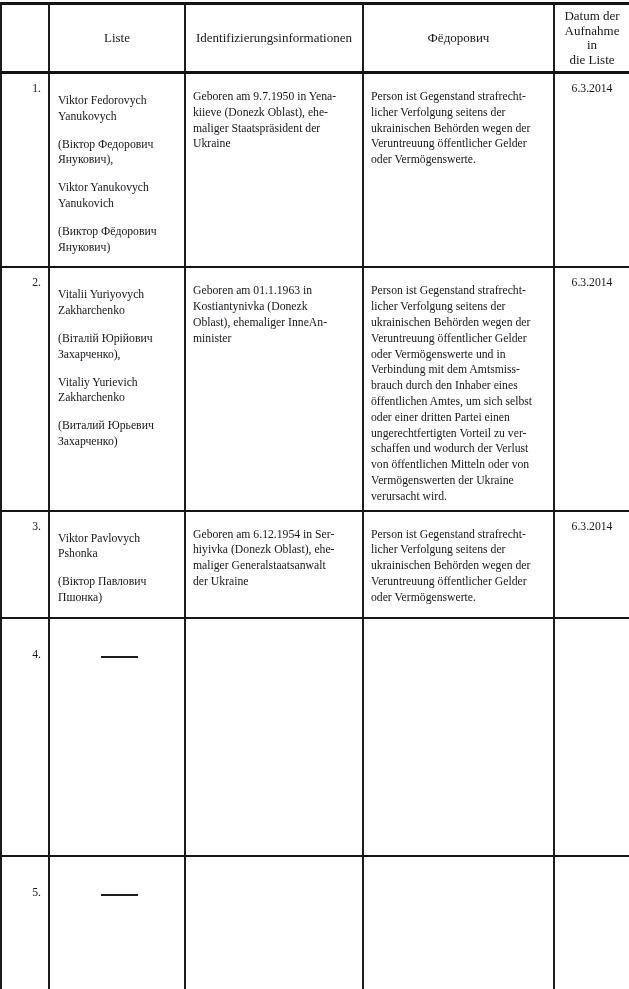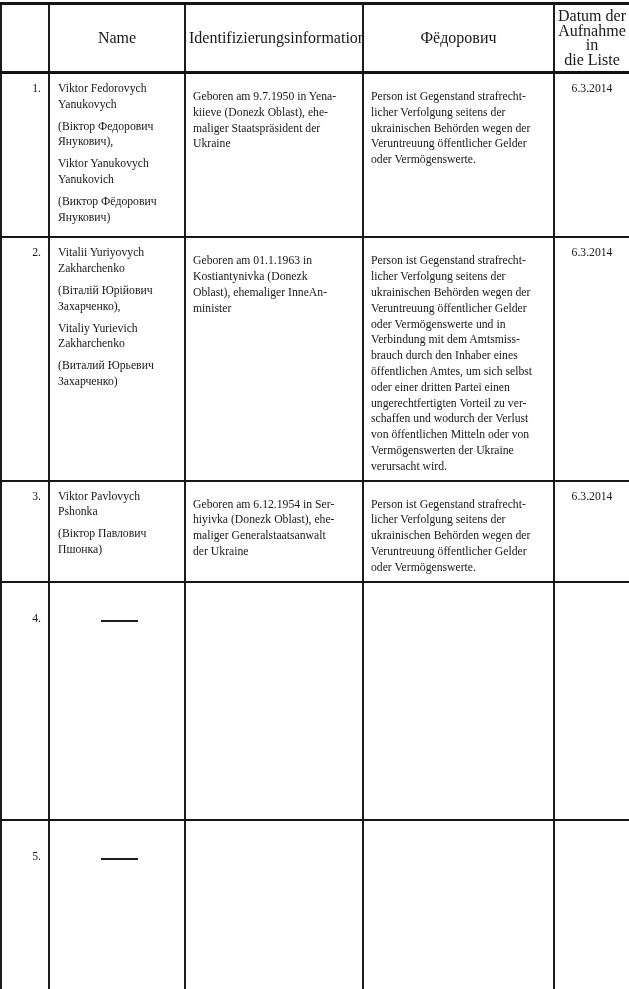--- a/index.html
+++ b/index.html
@@ -41,21 +41,21 @@
     border-bottom: 2px solid #161616;
     vertical-align: top;
     padding: 6px 7px 5px 7px;
     font-weight: normal;
     overflow: hidden;
   }
   thead th {
     border-bottom: 3px solid #121212;
     vertical-align: middle;
     text-align: center;
-    font-size: 16px;
+    font-size: 13px;
     line-height: 14.5px;
     padding: 4px 3px;
     white-space: pre-line;
   }
   tr.r-head { height: 52px; }
   tr.r1 { height: 151px; }
   tr.r2 { height: 229px; }
   tr.r3 { height: 86px;  }
   tr.r4 { height: 238px; }
   tr.r5 { height: 222px; }
@@ -64,21 +64,21 @@
     text-align: right;
     padding-right: 7px;
     padding-top: 7px;
   }
   td.name {
     padding-left: 8px;
     padding-right: 4px;
     padding-top: 7px;
   }
   td.name p {
-    margin: 0 0 6px 0;
+    margin: 12px 0 6px 0;
     white-space: pre-line;
     font-family: Liberation Serif, serif;
   }
   td.ident, td.reason {
     white-space: pre-line;
     padding-top: 15px;
   }
   td.date {
     text-align: center;
     padding-top: 7px;
@@ -104,21 +104,21 @@
     <colgroup>
       <col class="c-num">
       <col class="c-name">
       <col class="c-ident">
       <col class="c-reason">
       <col class="c-date">
     </colgroup>
     <thead>
       <tr class="r-head">
         <th></th>
-        <th>Name</th>
+        <th>Liste</th>
         <th>Identifizierungsinformationen</th>
         <th>Фёдорович</th>
         <th>Datum der
 Aufnahme in
 die Liste</th>
       </tr>
     </thead>
     <tbody>
       <tr class="r1">
         <td class="num">1.</td>

